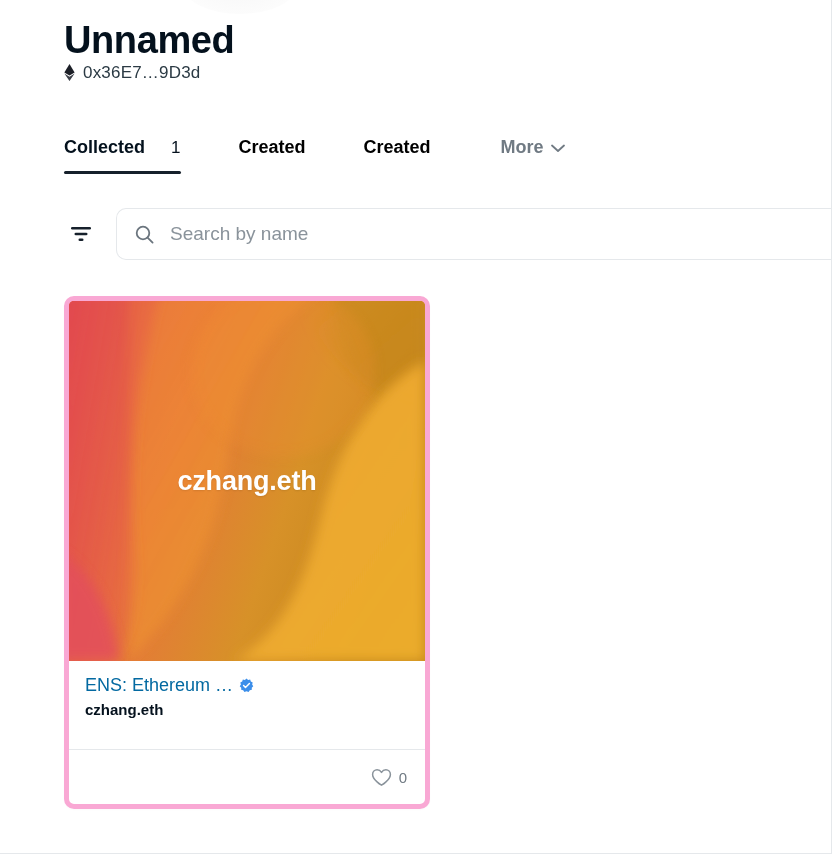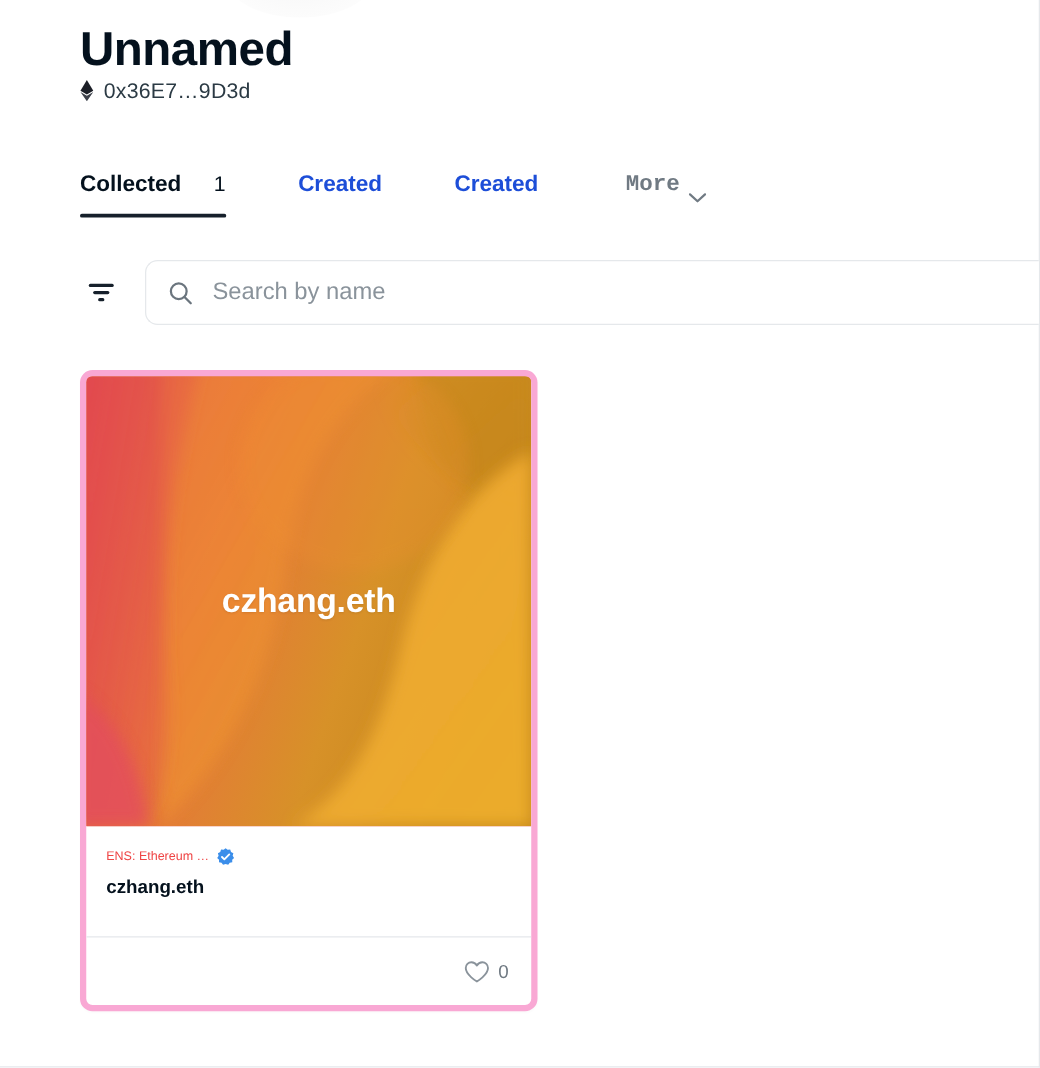--- a/index.html
+++ b/index.html
@@ -69,21 +69,21 @@
   .tabs {
     display: flex;
     align-items: flex-end;
     margin-top: 42px;
     height: 48px;
     position: relative;
   }
   .tab {
     font-size: 18px;
     font-weight: bold;
-    color: #1d4ed8;
+    color: #000000;
     padding: 0 0 16px 0;
     margin-right: 58px;
     cursor: pointer;
     white-space: nowrap;
     position: relative;
     display: flex;
     align-items: baseline;
     gap: 7px;
     background: none;
     border: none;
@@ -106,28 +106,28 @@
   .tab .count {
     font-size: 17px;
     font-weight: normal;
     color: #04111D;
   }
   .tab-more {
     font-size: 18px;
     font-weight: bold;
     color: #707A83;
     display: flex;
-    align-items: flex-end;
+    align-items: flex-start;
     gap: 7px;
     padding-bottom: 16px;
     margin-left: 6px;
     cursor: pointer;
     background: none;
     border: none;
-    font-family: Liberation Mono, monospace;
+    font-family: Liberation Sans, sans-serif;
   }
   .chev {
     width: 14px;
     height: 9px;
     flex: none;
   }
 
   
   .toolbar {
     display: flex;
@@ -214,22 +214,22 @@
     height: 88px;
     box-sizing: border-box;
   }
   .collection-row {
     display: flex;
     align-items: center;
     gap: 6px;
     height: 20px;
   }
   .collection-name {
-    font-size: 10px;
-    color: #ef4444;
+    font-size: 18px;
+    color: #0369a1;
     white-space: nowrap;
     overflow: hidden;
     text-overflow: ellipsis;
     max-width: 210px;
   }
   .verified { width: 15px; height: 15px; flex: none; }
   .nft-name {
     margin-top: 6px;
     font-size: 15px;
     font-weight: bold;

